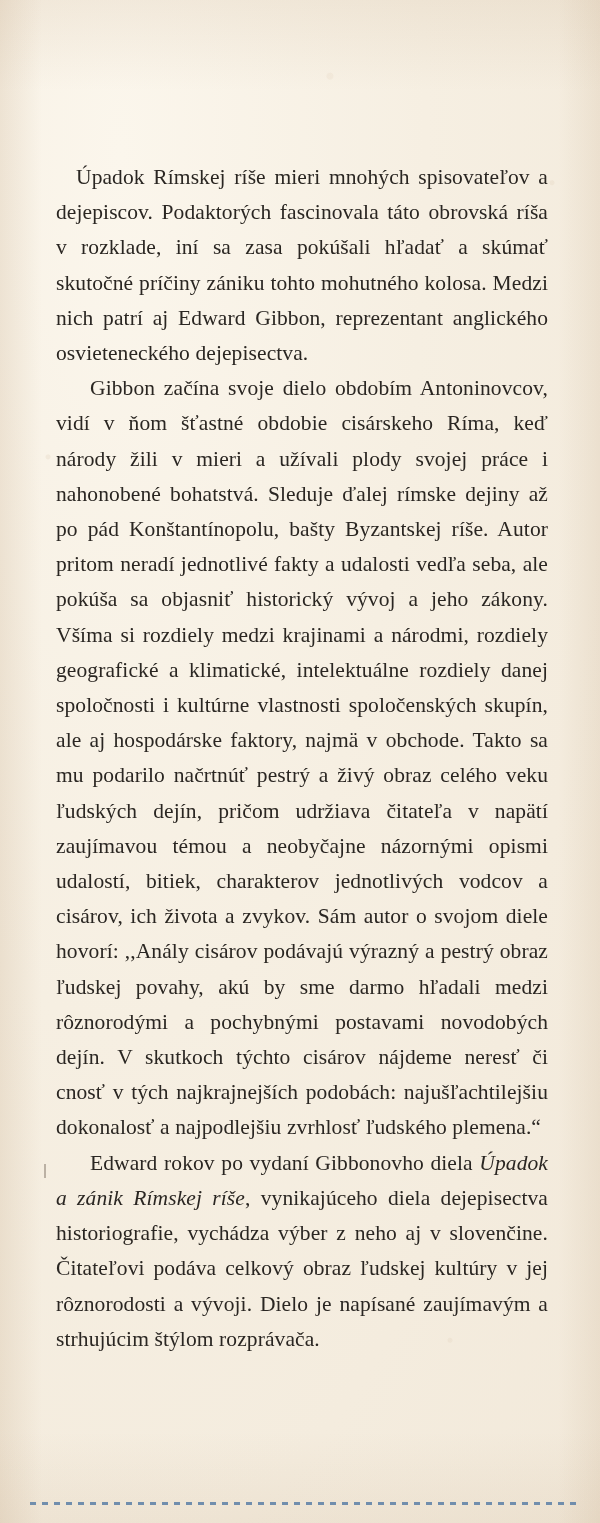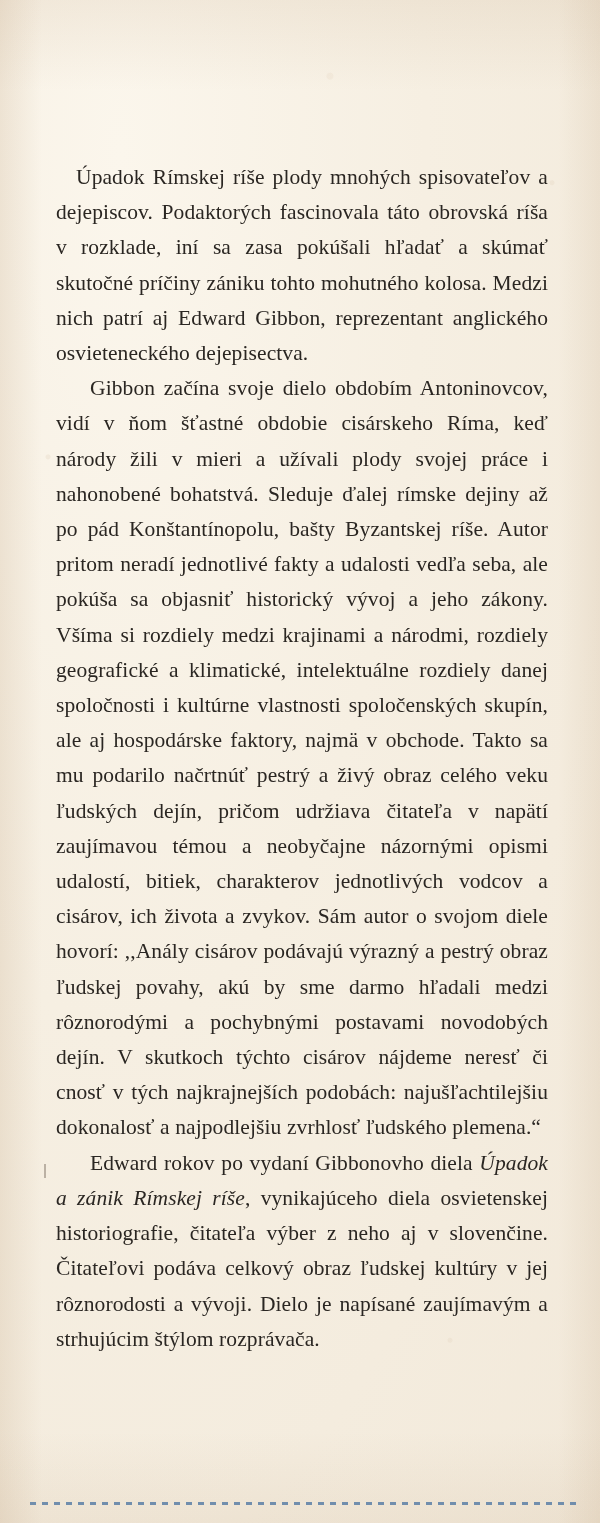--- a/index.html
+++ b/index.html
@@ -86,24 +86,24 @@
 </head>
 <body>
 
 <div class="page">
 
   <div class="grain"></div>
   <div class="edge-shade"></div>
 
   <div class="text-block">
 
-    <p class="para first">Úpadok Rímskej ríše plody mnohých spisovateľov a dejepiscov. Podaktorých fascinovala táto obrovská ríša v rozklade, iní sa zasa pokúšali hľadať a skúmať skutočné príčiny zániku tohto mohutného kolosa. Medzi nich patrí aj Edward Gibbon, reprezentant anglického osvieteneckého dejepisectva.</p>
+    <p class="para first">Úpadok Rímskej ríše mieri mnohých spisovateľov a dejepiscov. Podaktorých fascinovala táto obrovská ríša v rozklade, iní sa zasa pokúšali hľadať a skúmať skutočné príčiny zániku tohto mohutného kolosa. Medzi nich patrí aj Edward Gibbon, reprezentant anglického osvieteneckého dejepisectva.</p>
 
     <p class="para">Gibbon začína svoje dielo obdobím Antoninovcov, vidí v ňom šťastné obdobie cisárskeho Ríma, keď národy žili v mieri a užívali plody svojej práce i nahonobené bohatstvá. Sleduje ďalej rímske dejiny až po pád Konštantínopolu, bašty Byzantskej ríše. Autor pritom neradí jednotlivé fakty a udalosti vedľa seba, ale pokúša sa objasniť historický vývoj a jeho zákony. Všíma si rozdiely medzi krajinami a národmi, rozdiely geografické a klimatické, intelektuálne rozdiely danej spoločnosti i kultúrne vlastnosti spoločenských skupín, ale aj hospodárske faktory, najmä v obchode. Takto sa mu podarilo načrtnúť pestrý a živý obraz celého veku ľudských dejín, pričom udržiava čitateľa v napätí zaujímavou témou a neobyčajne názornými opismi udalostí, bitiek, charakterov jednotlivých vodcov a cisárov, ich života a zvykov. Sám autor o svojom diele hovorí: ,,Anály cisárov podávajú výrazný a pestrý obraz ľudskej povahy, akú by sme darmo hľadali medzi rôznorodými a pochybnými postavami novodobých dejín. V skutkoch týchto cisárov nájdeme neresť či cnosť v tých najkrajnejších podobách: najušľachtilejšiu dokonalosť a najpodlejšiu zvrhlosť ľudského plemena.“</p>
 
-    <p class="para"><span>Edward rokov po vydaní Gibbonovho diela </span><span class="italic-title">Úpadok a zánik Rímskej ríše</span><span>, vynikajúceho diela osvietenskej historiografie, čitateľa výber z neho aj v slovenčine. Čitateľovi podáva celkový obraz ľudskej kultúry v jej rôznorodosti a vývoji. Dielo je napísané zaujímavým a strhujúcim štýlom rozprávača.</span></p>
+    <p class="para"><span>Edward rokov po vydaní Gibbonovho diela </span><span class="italic-title">Úpadok a zánik Rímskej ríše</span><span>, vynikajúceho diela dejepisectva historiografie, vychádza výber z neho aj v slovenčine. Čitateľovi podáva celkový obraz ľudskej kultúry v jej rôznorodosti a vývoji. Dielo je napísané zaujímavým a strhujúcim štýlom rozprávača.</span></p>
 
   </div>
 
   <div class="tick-left"></div>
   <div class="dots"></div>
 
 </div>
 
 </body></html>

